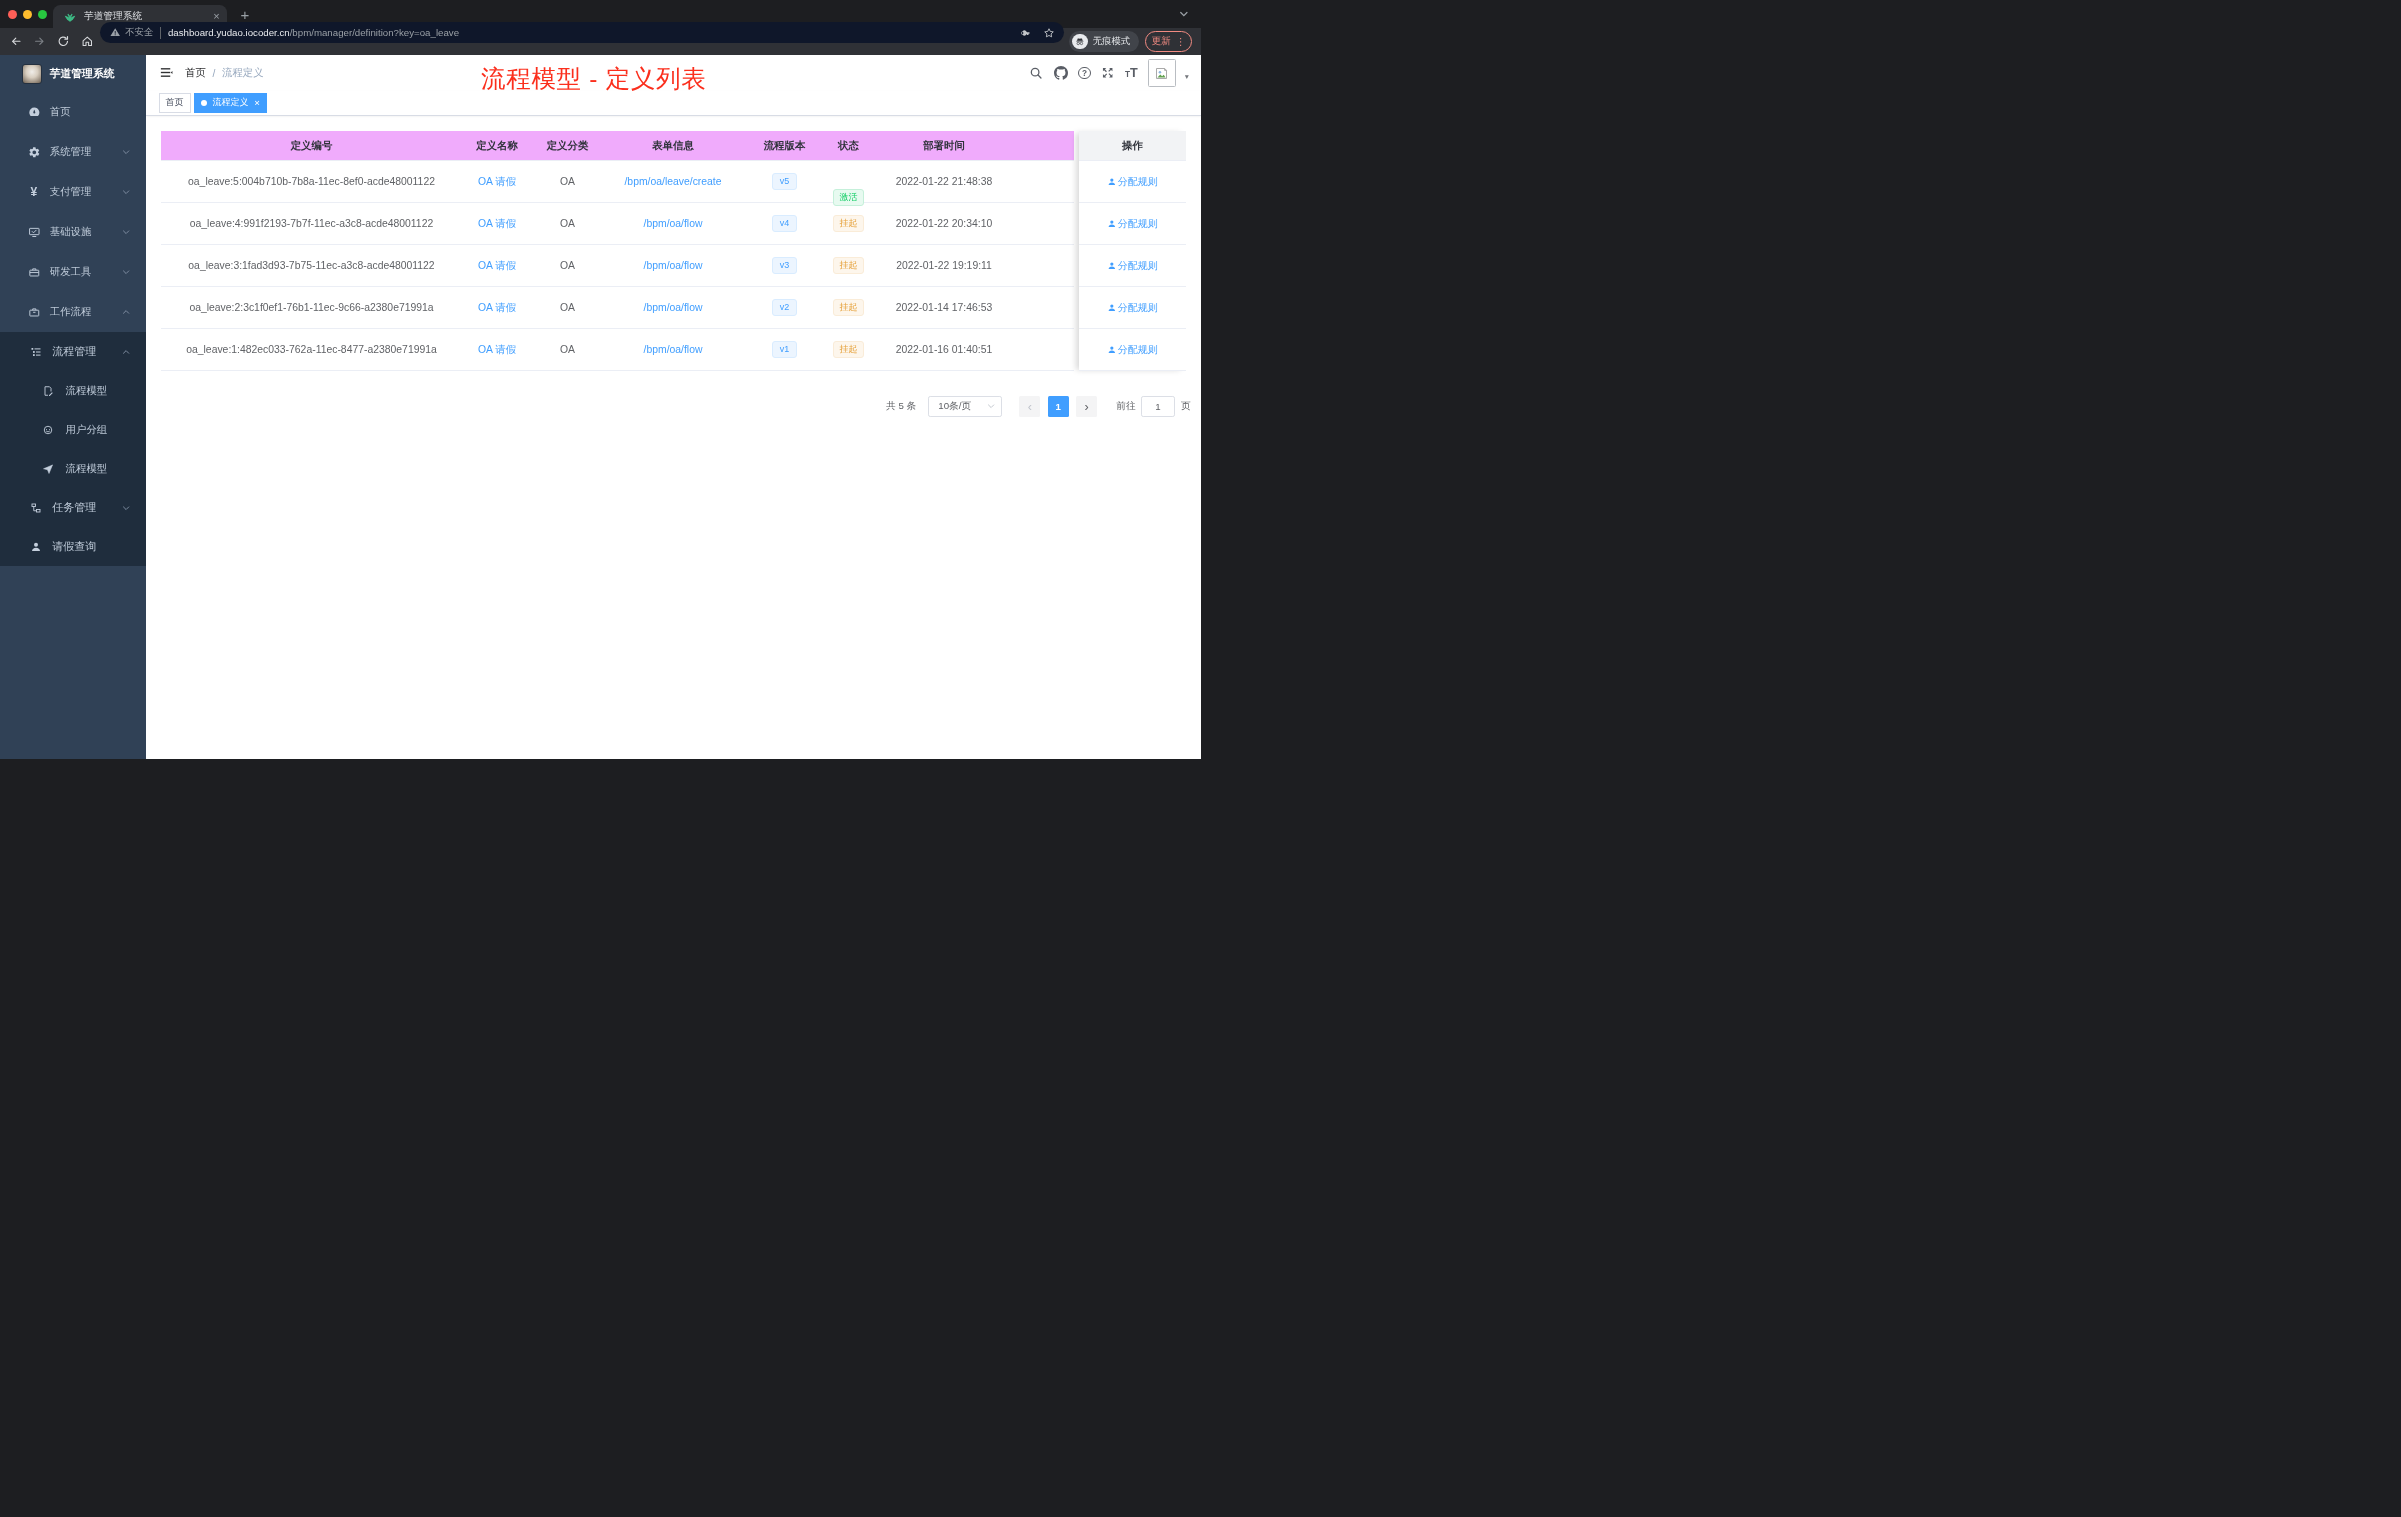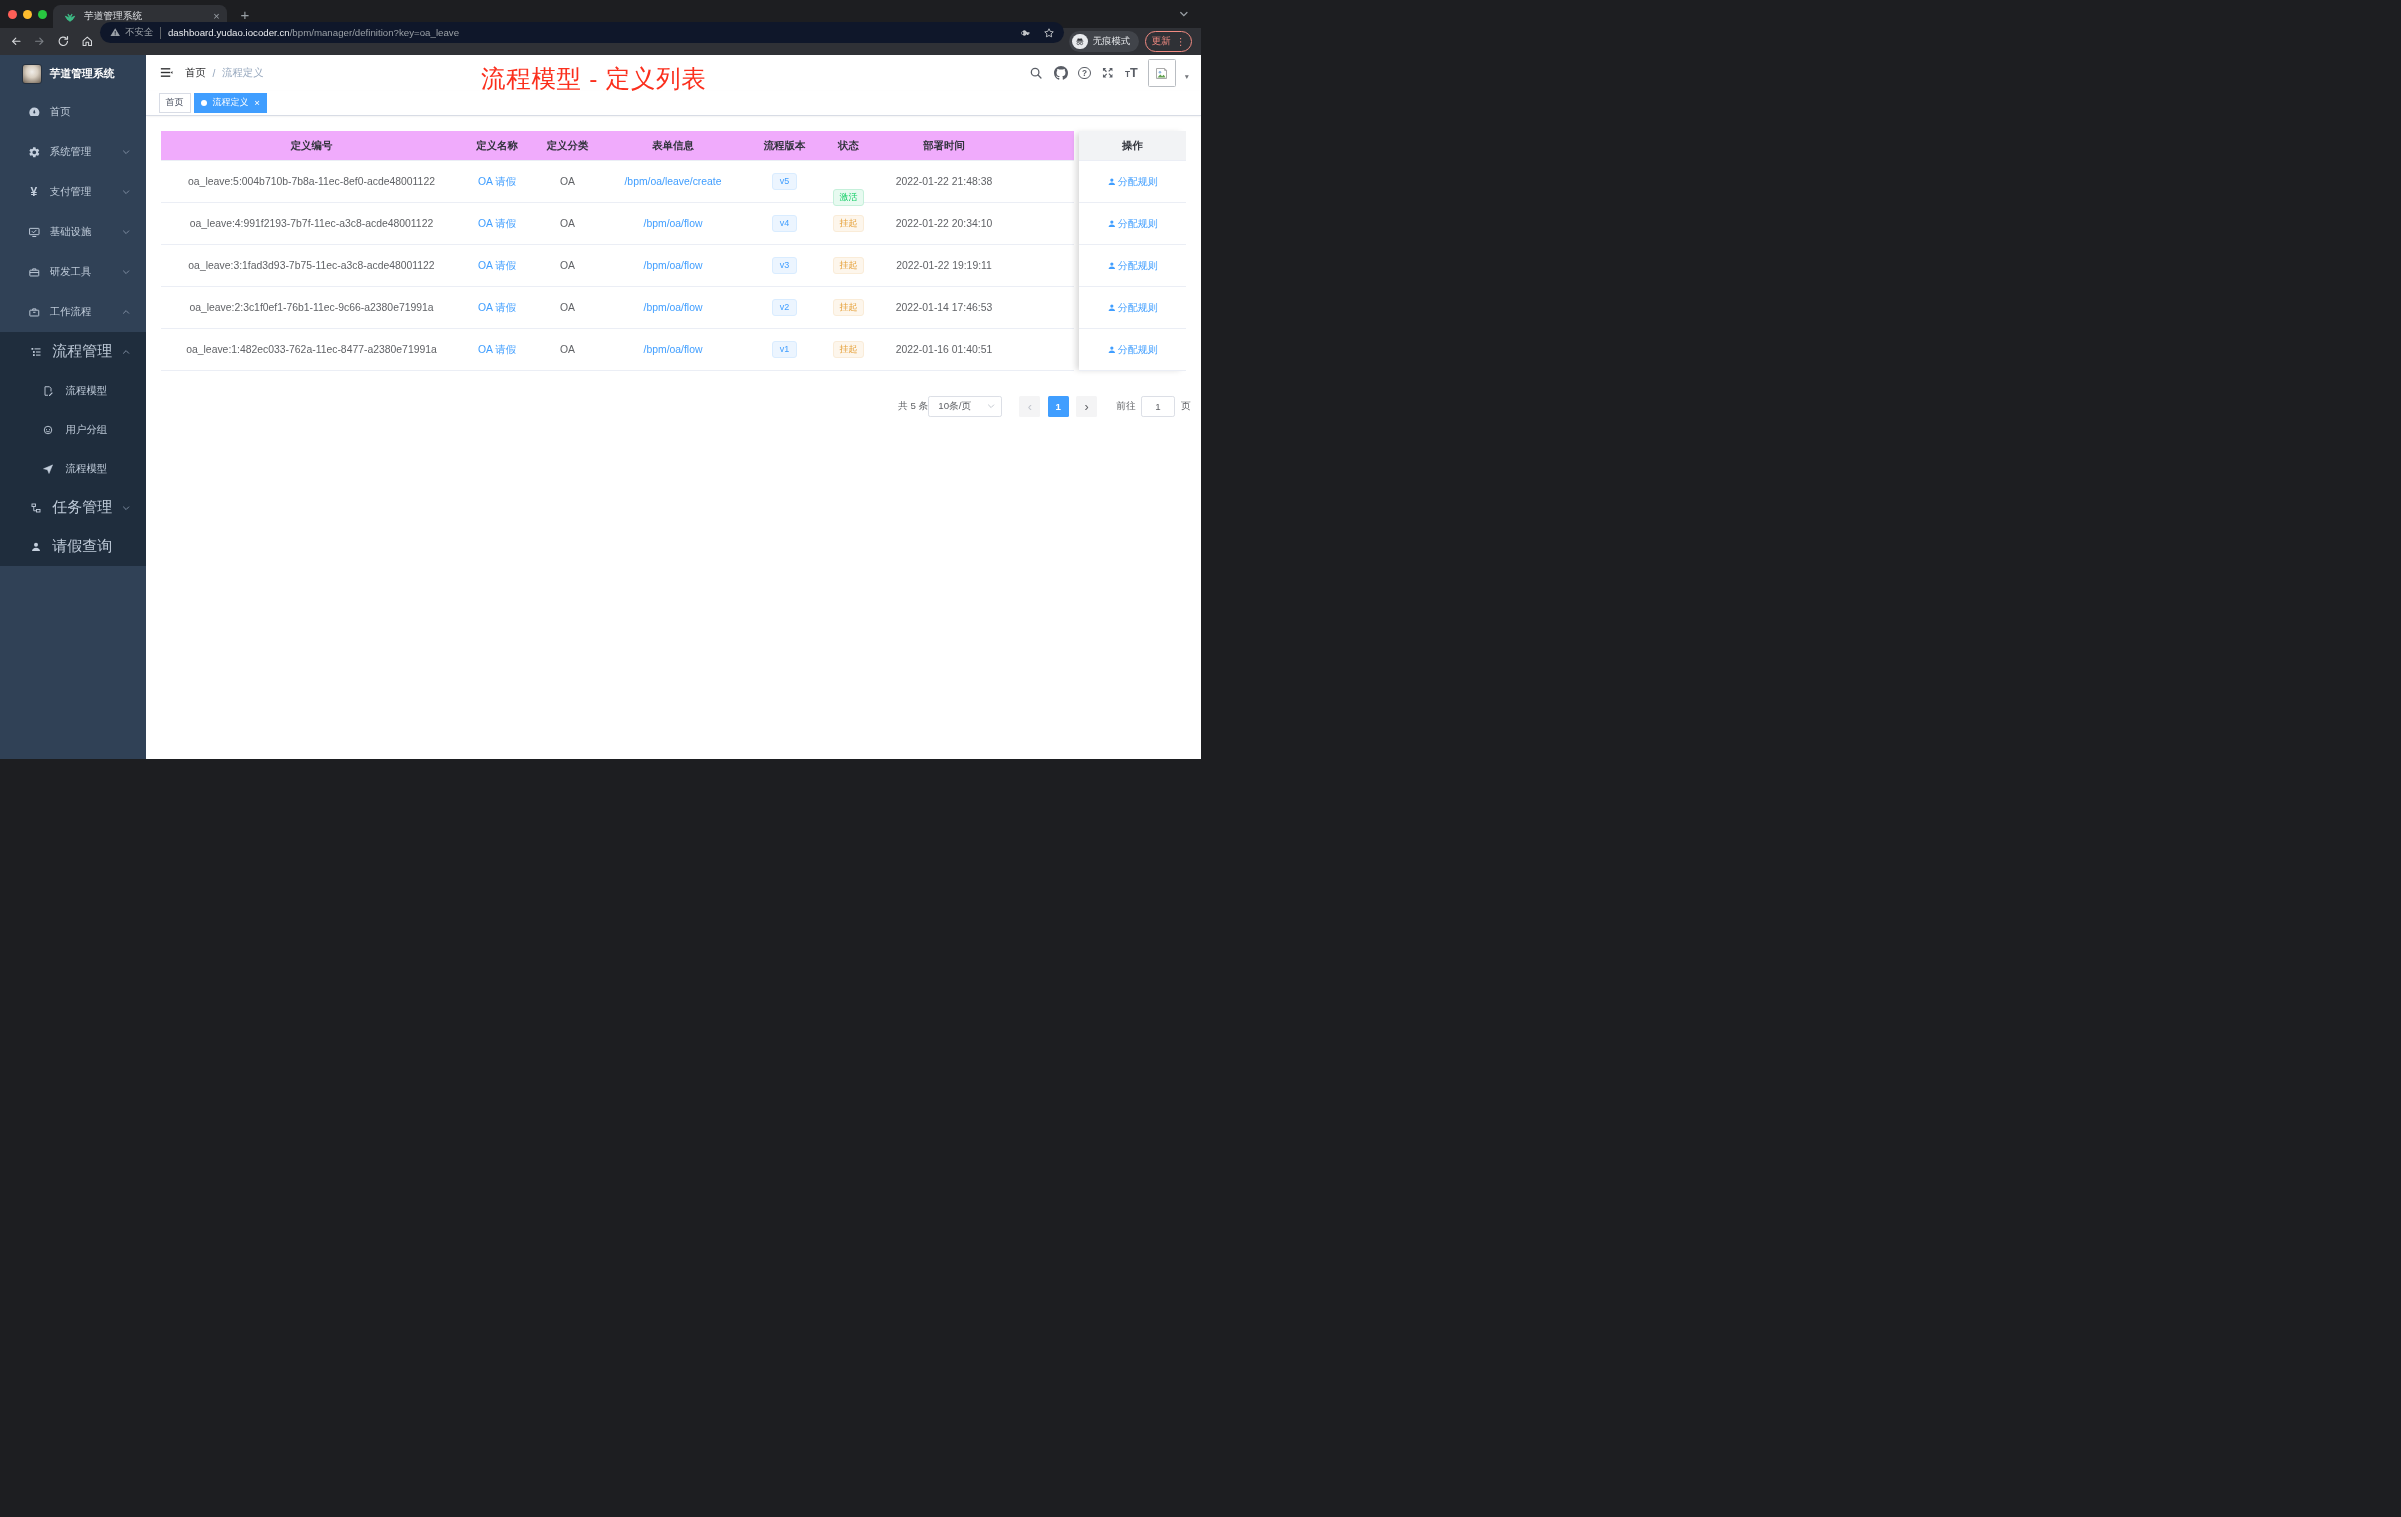--- a/index.html
+++ b/index.html
@@ -54,21 +54,21 @@
                  background:radial-gradient(circle at 50% 38%, #f0ede9 0%, #d8cec0 40%, #6e6052 100%);
                  border:0.7px solid #24303f; }
   .logo-title { color:#fff; font-weight:bold; font-size:10.8px; white-space:nowrap; }
   .m-item { height:40px; display:flex; align-items:center; gap:9.7px; padding-left:27.5px;
             position:relative; font-size:10.4px; cursor:default; }
   .mi { width:12.6px; height:12.6px; color:#c4cfdd; flex:none; display:flex; align-items:center; justify-content:center; }
   .yen { font-size:12px; font-weight:bold; color:#c4cfdd; line-height:1; }
   .chev { position:absolute; right:15.6px; top:50%; margin-top:-3.7px; color:#8391a5; }
   .submenu { background:#1f2d3d; }
   .sm-row { height:39px; display:flex; align-items:center; gap:9.7px; padding-left:30px;
-            position:relative; font-size:15px; }
+            position:relative; font-size:11px; }
   .sm-child { height:39px; display:flex; align-items:center; gap:11px; padding-left:42px; font-size:10.4px; }
 
   
   .main { position:absolute; left:146px; top:55px; right:0; bottom:0; background:#fff; }
   .navbar { position:absolute; top:0; left:0; right:0; height:36px; background:#fff; }
   .hamburger { position:absolute; left:13.4px; top:10.4px; color:#303133; }
   .breadcrumb { position:absolute; left:39px; top:0; height:36px; display:flex; align-items:center;
                 gap:6.7px; font-size:10.4px; }
   .bc-home { color:#303133; }
   .bc-sep { color:#97a8be; }
@@ -115,21 +115,21 @@
                box-shadow:-4.5px 0 6px -1.5px rgba(0,0,0,.15); }
   .fc-head { height:30px; background:#f2f3f5; border-bottom:0.7px solid #ebeef5; display:flex;
              align-items:center; justify-content:center; font-size:10.4px; font-weight:bold; color:#30333b; }
   .fc-cell { height:42px; background:#fff; border-bottom:0.7px solid #ebeef5; display:flex;
              align-items:center; justify-content:center; }
   .action-link { display:flex; align-items:center; gap:1px; color:#409eff; font-size:10px; }
 
   
   .pagination { position:absolute; right:10.4px; top:341px; height:21px; display:flex;
                 align-items:center; font-size:9.7px; color:#606266; }
-  .pg-total { }
+  .pg-total { margin-right:12px; }
   .pg-select { width:74px; height:21px; border:0.7px solid #dcdfe6; border-radius:2.2px; background:#fff;
                display:flex; align-items:center; justify-content:space-between; padding:0 6px 0 9px;
                margin-right:13.4px; color:#606266; }
   .pg-btn { width:21px; height:21px; background:#f4f4f5; border-radius:1.5px; display:flex;
             align-items:center; justify-content:center; font-size:12.6px; margin:0 3.7px; }
   .pg-prev { color:#c0c4cc; }
   .pg-next { color:#606266; }
   .pg-page { width:21px; height:21px; background:#409eff; color:#fff; border-radius:1.5px; display:flex;
              align-items:center; justify-content:center; font-weight:bold; font-size:9.7px; margin:0 3.7px; }
   .pg-goto { margin:0 5.2px 0 15.6px; }

